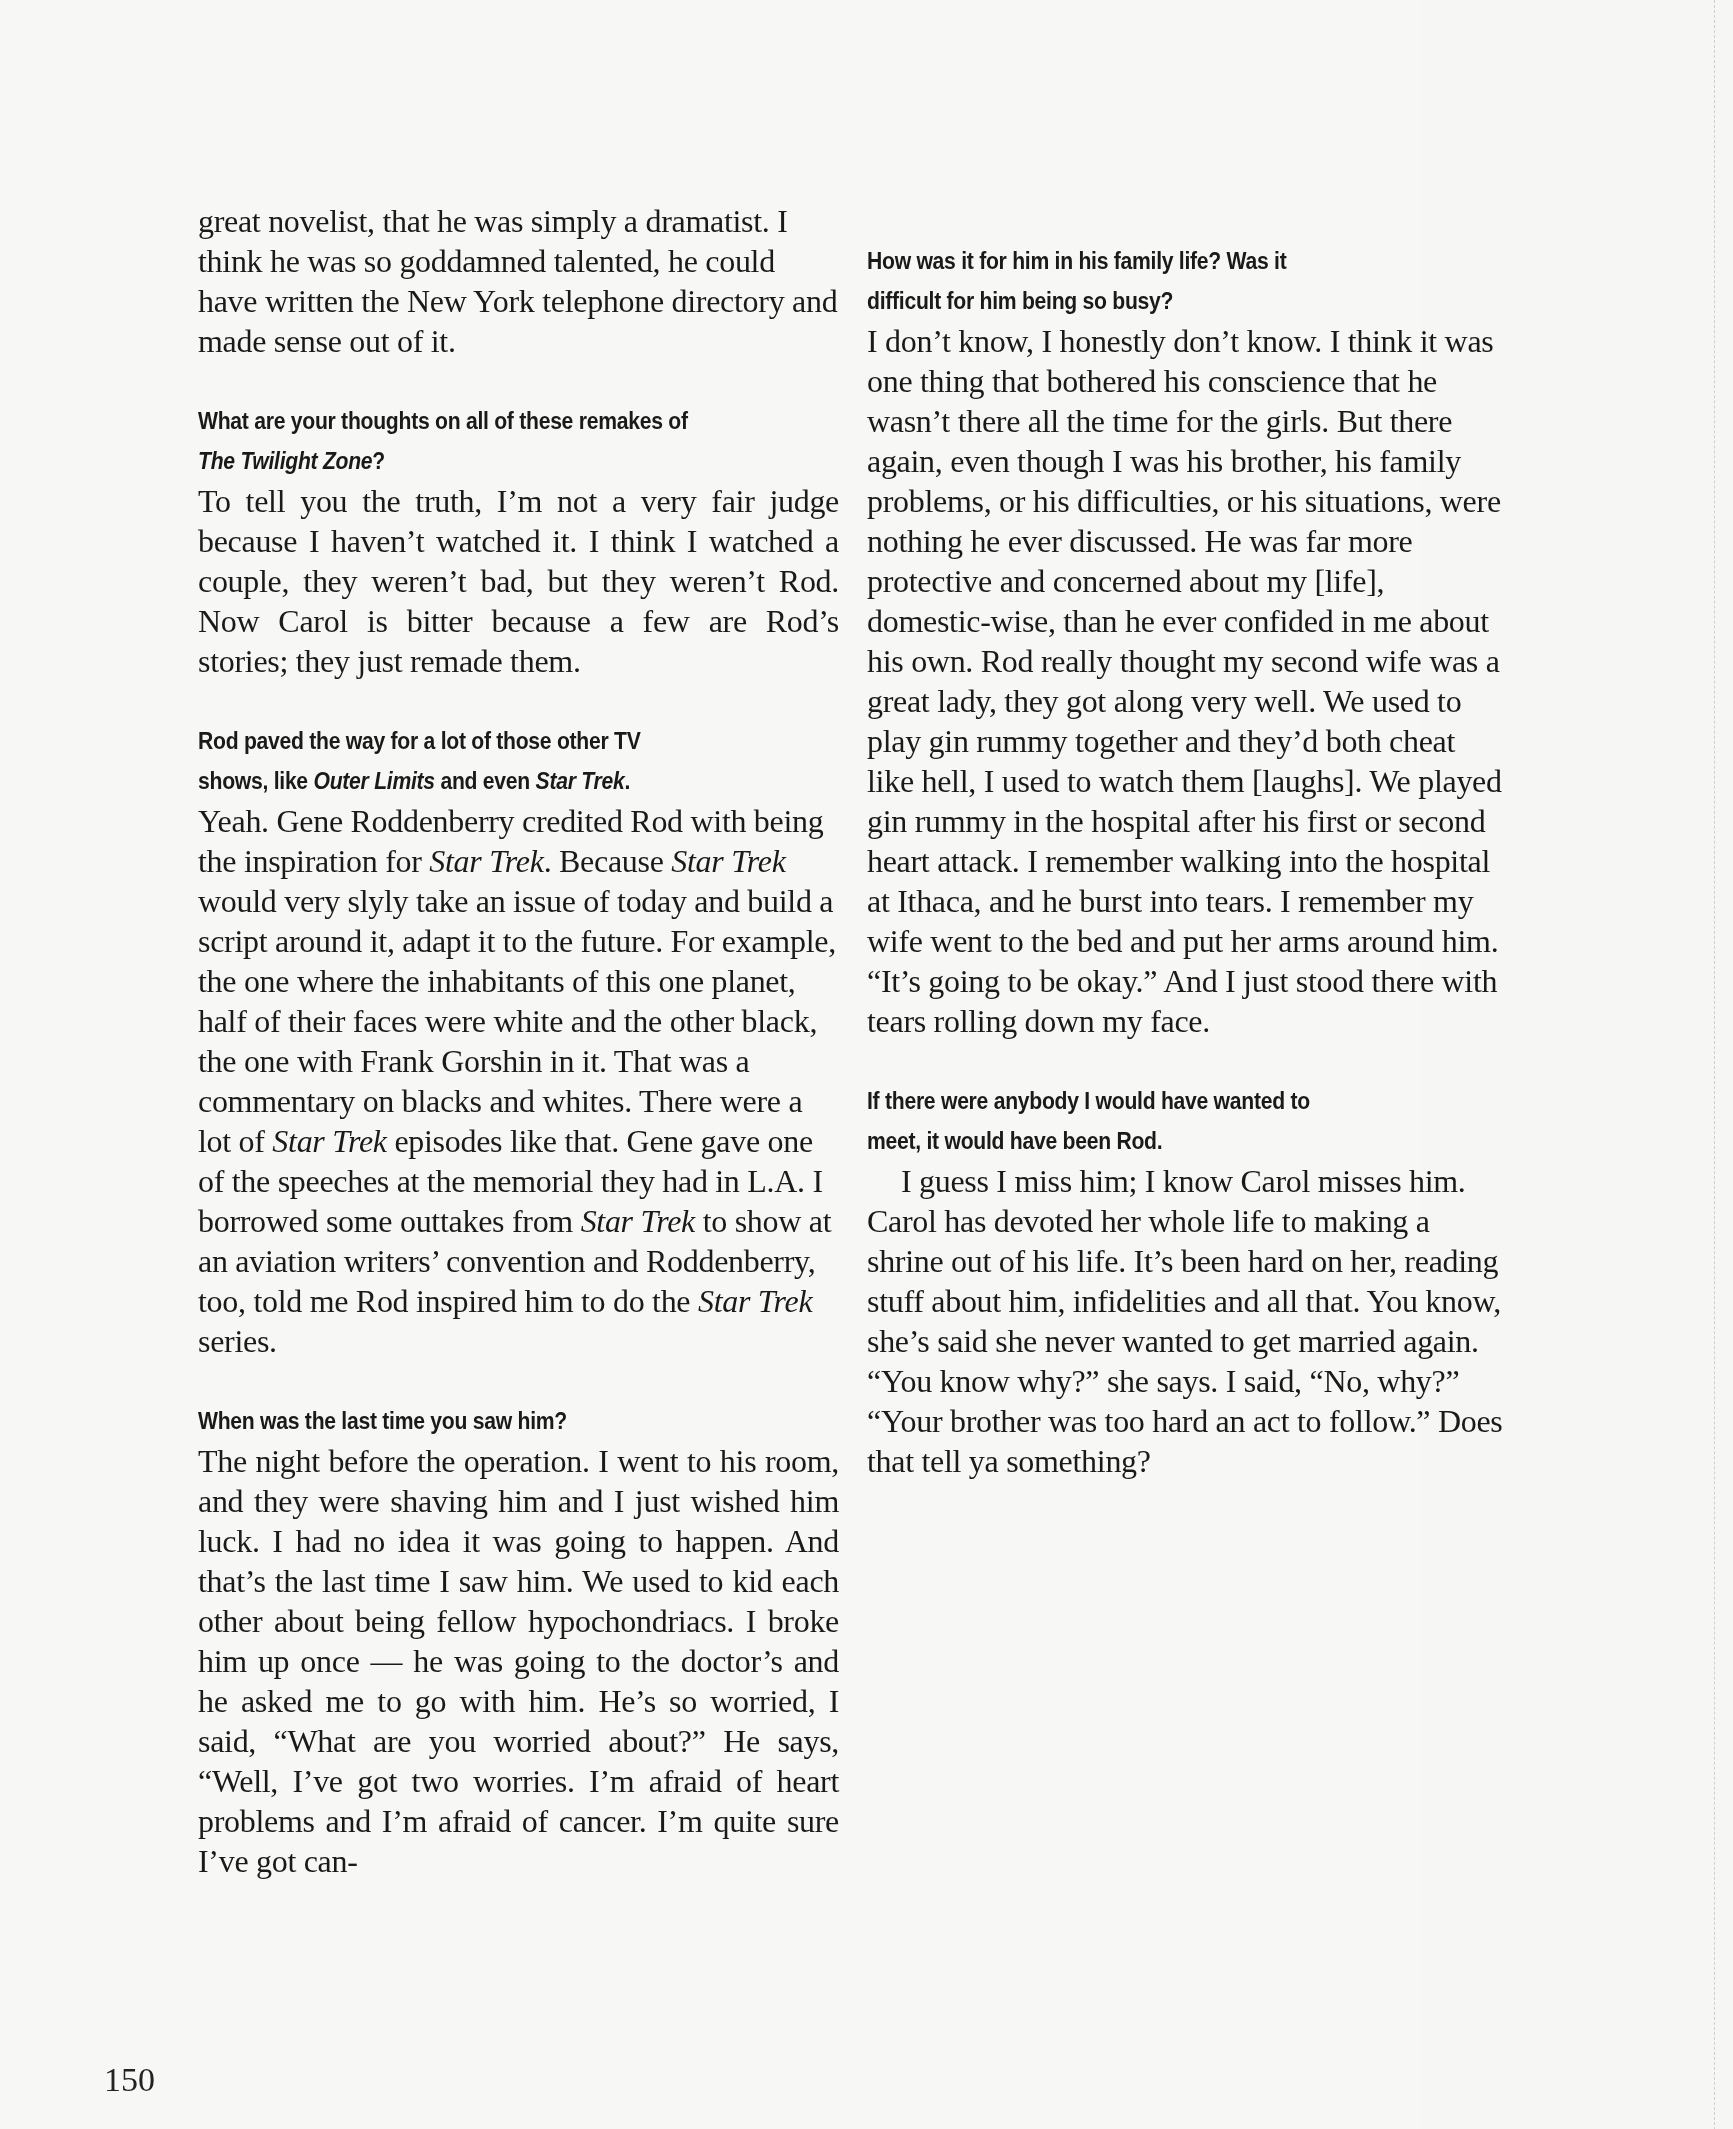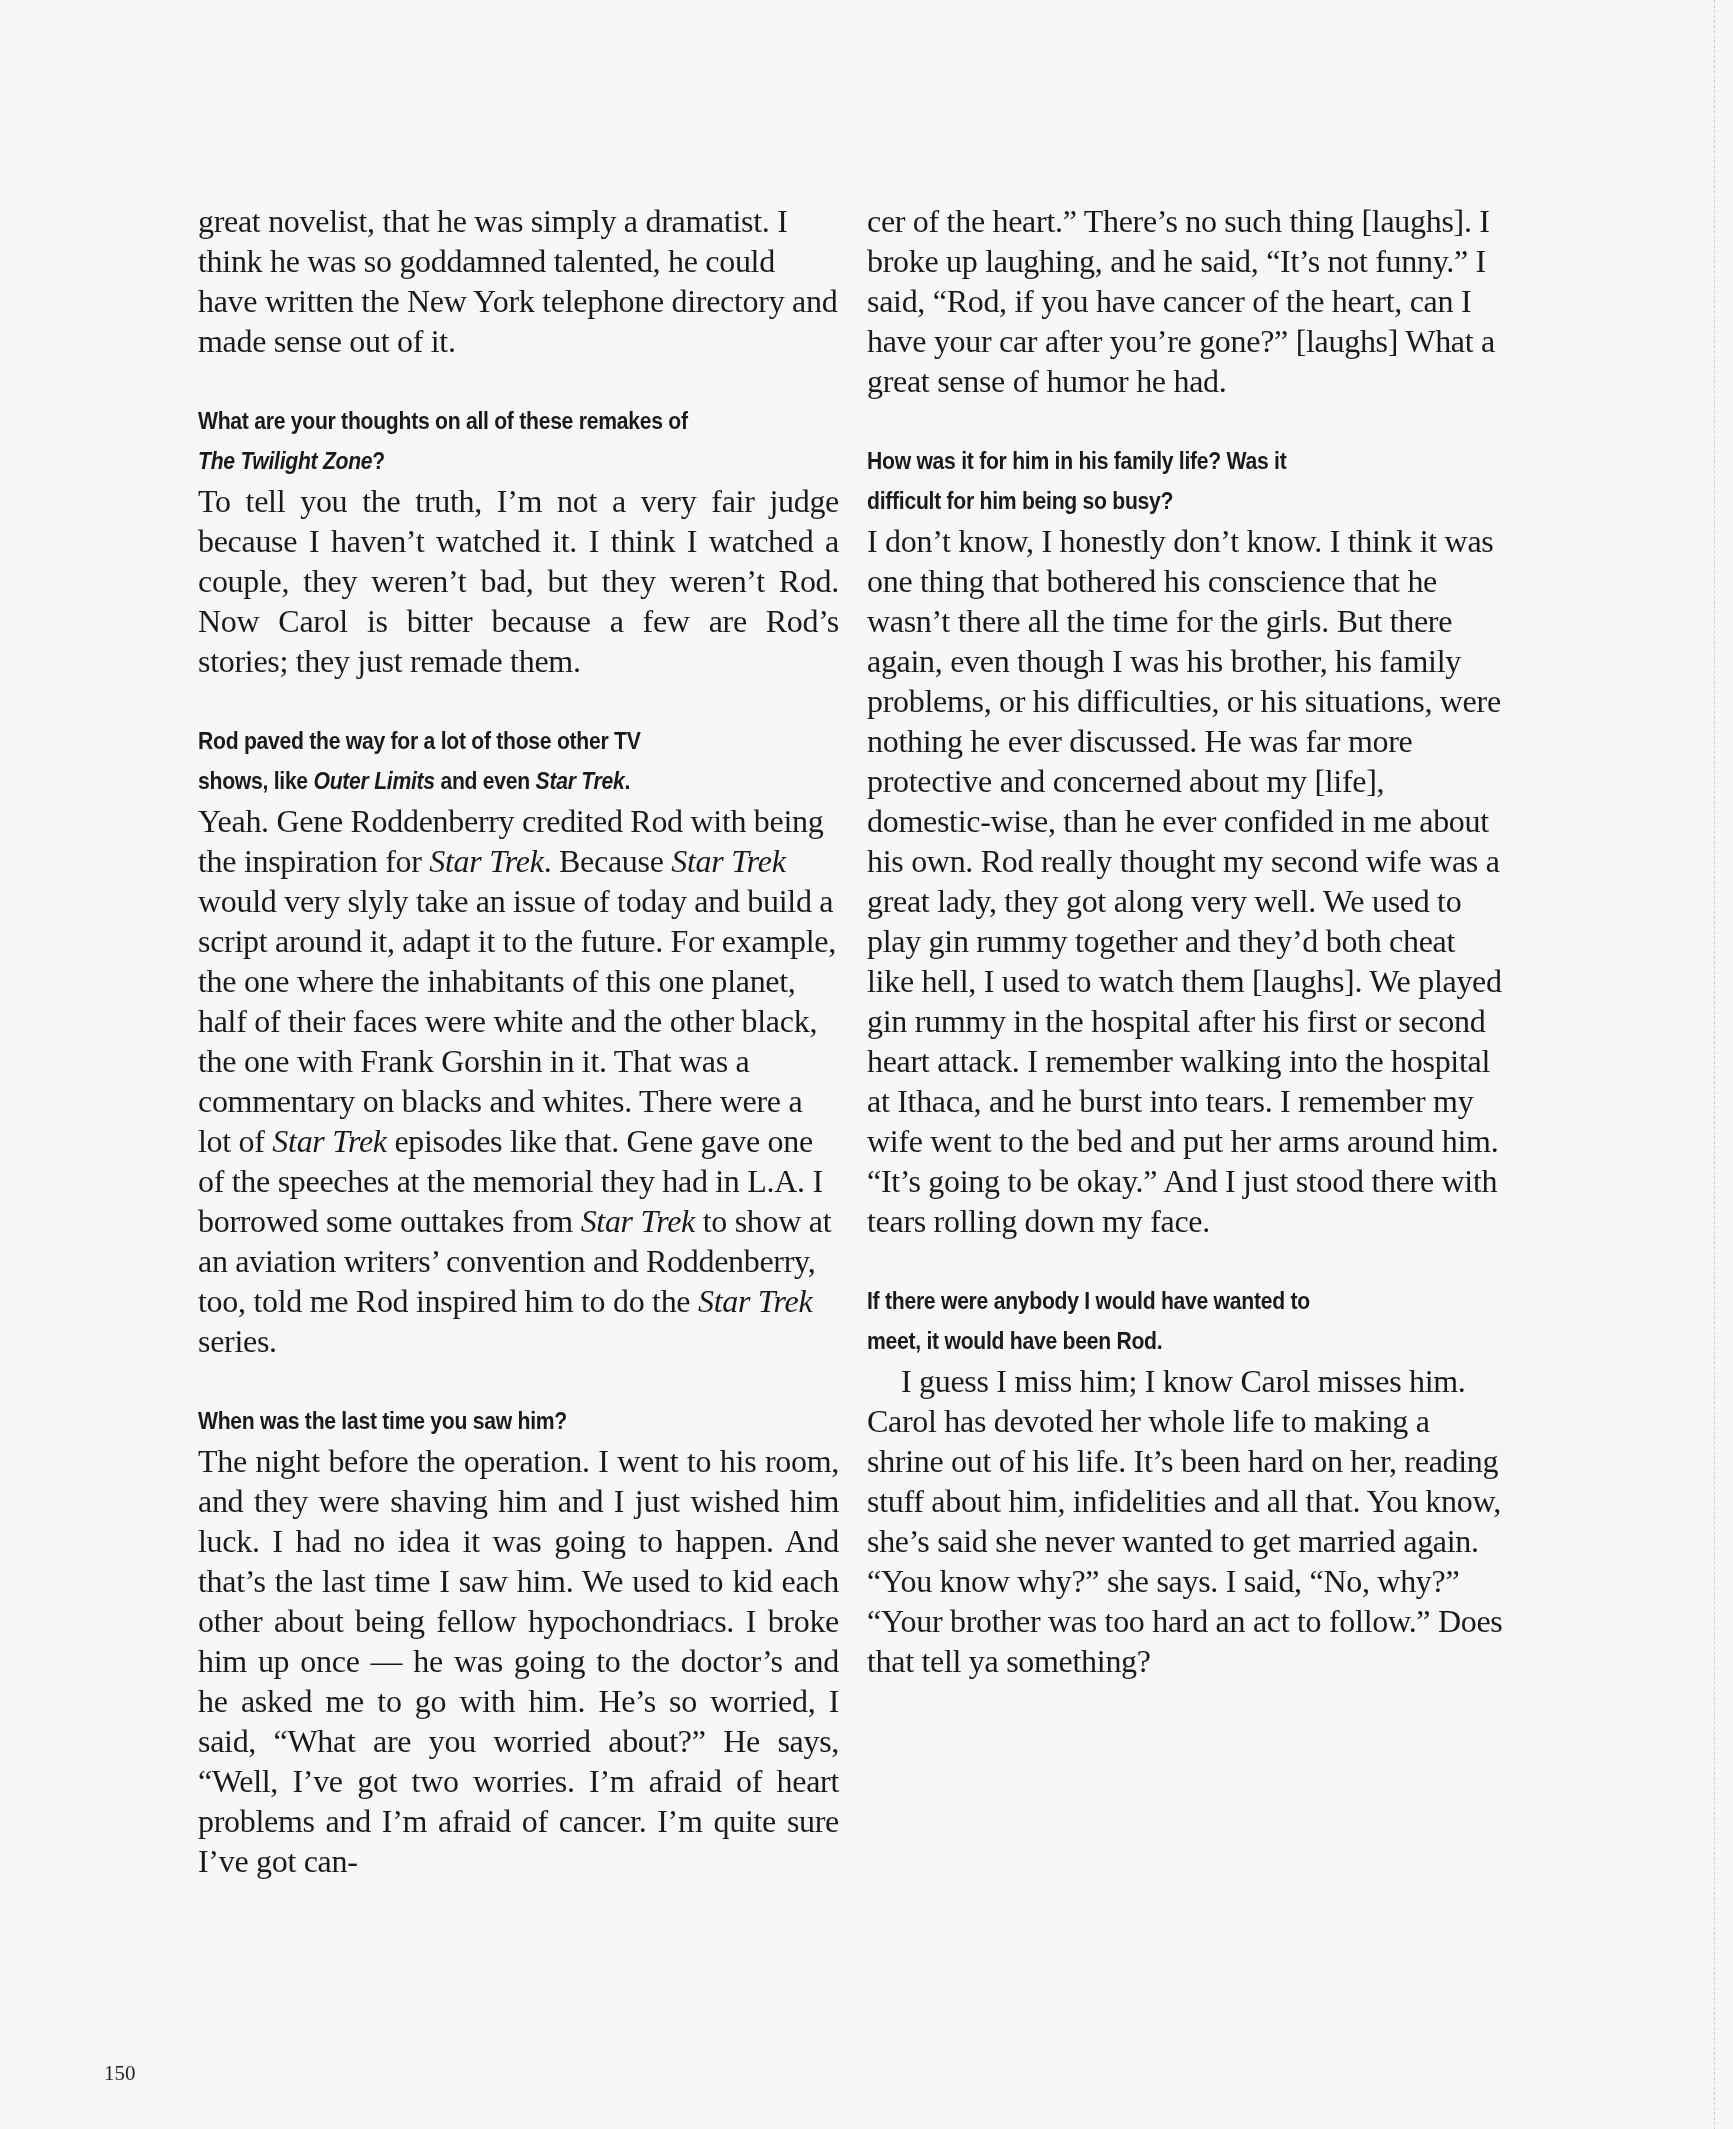--- a/index.html
+++ b/index.html
@@ -59,21 +59,21 @@
       white-space: nowrap;
     }
     .gap { height: 40px; }
     em { font-style: italic; }
 
     .page-number {
       position: absolute;
       left: 104px;
       top: 2061px;
       font-family: "Liberation Serif", "DejaVu Serif", serif;
-      font-size: 21px;
+      font-size: 34px;
       color: #222;
     }
   </style>
 </head>
 <body>
 
 <div class="page">
   <div class="page-edge"></div>
 
   <div class="column col-left">
@@ -92,21 +92,20 @@
       <span>shows, like </span><em>Outer Limits</em><span> and even </span><em>Star Trek</em><span>.</span>
     </p>
     <p class="body-text last"><span>Yeah. Gene Roddenberry credited Rod with being the inspiration for </span><em>Star Trek</em><span>. Because </span><em>Star Trek</em><span> would very slyly take an issue of today and build a script around it, adapt it to the future. For example, the one where the inhabitants of this one planet, half of their faces were white and the other black, the one with Frank Gorshin in it. That was a commentary on blacks and whites. There were a lot of </span><em>Star Trek</em><span> episodes like that. Gene gave one of the speeches at the memorial they had in L.A. I borrowed some outtakes from </span><em>Star Trek</em><span> to show at an aviation writers’ convention and Roddenberry, too, told me Rod inspired him to do the </span><em>Star Trek</em><span> series.</span></p>
     <div class="gap"></div>
 
     <p class="question">When was the last time you saw him?</p>
     <p class="body-text">The night before the operation. I went to his room, and they were shaving him and I just wished him luck. I had no idea it was going to happen. And that’s the last time I saw him. We used to kid each other about being fellow hypochondriacs. I broke him up once — he was going to the doctor’s and he asked me to go with him. He’s so worried, I said, “What are you worried about?” He says, “Well, I’ve got two worries. I’m afraid of heart problems and I’m afraid of cancer. I’m quite sure I’ve got can-</p>
   </div>
 
   <div class="column col-right">
-    <p class="body-text last">cer of the heart.” There’s no such thing [laughs]. I broke up laughing, and he said, “It’s not funny.” I said, “Rod, if you have cancer of the heart, can I have your car after you’re gone?” [laughs] What a great sense of humor he had.</p>
     <div class="gap"></div>
 
     <p class="question">
       <span>How was it for him in his family life? Was it</span><br>
       <span>difficult for him being so busy?</span>
     </p>
     <p class="body-text last">I don’t know, I honestly don’t know. I think it was one thing that bothered his conscience that he wasn’t there all the time for the girls. But there again, even though I was his brother, his family problems, or his difficulties, or his situations, were nothing he ever discussed. He was far more protective and concerned about my [life], domestic-wise, than he ever confided in me about his own. Rod really thought my second wife was a great lady, they got along very well. We used to play gin rummy together and they’d both cheat like hell, I used to watch them [laughs]. We played gin rummy in the hospital after his first or second heart attack. I remember walking into the hospital at Ithaca, and he burst into tears. I remember my wife went to the bed and put her arms around him. “It’s going to be okay.” And I just stood there with tears rolling down my face.</p>
     <div class="gap"></div>
 
     <p class="question">

